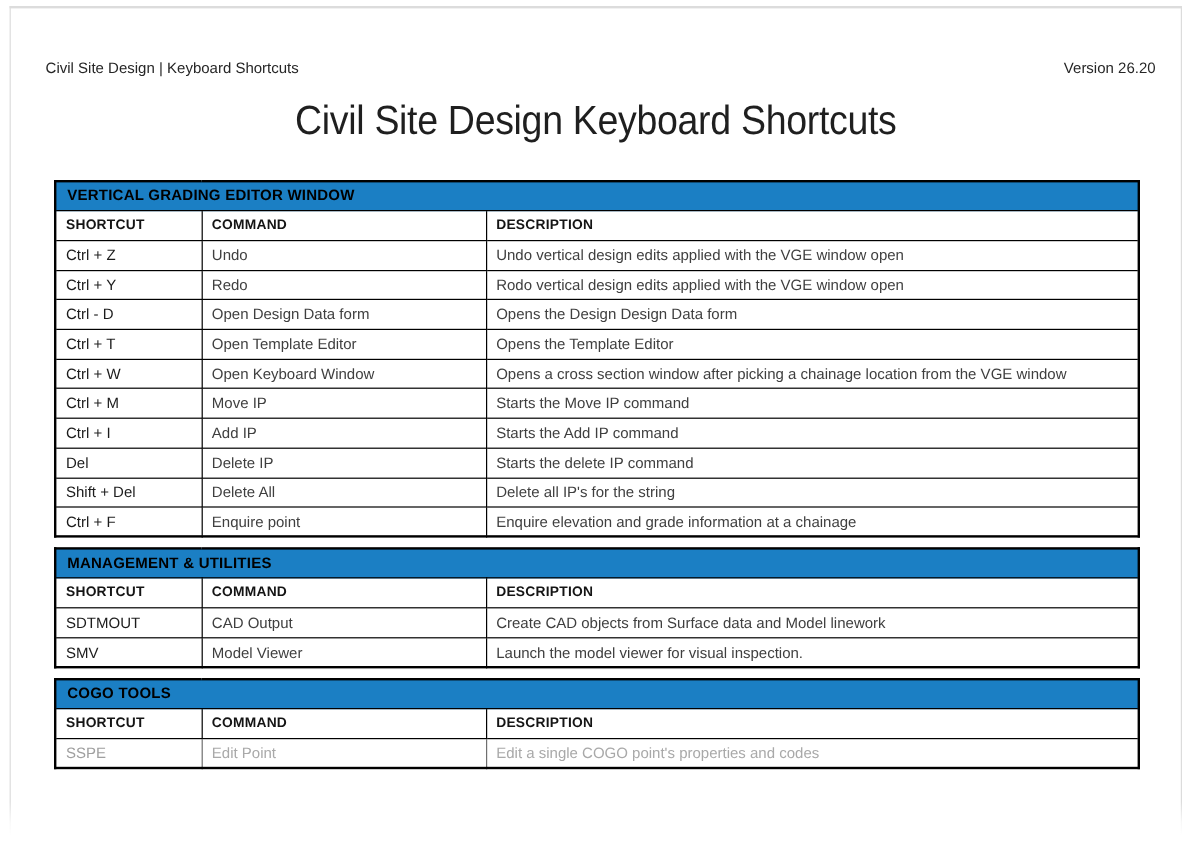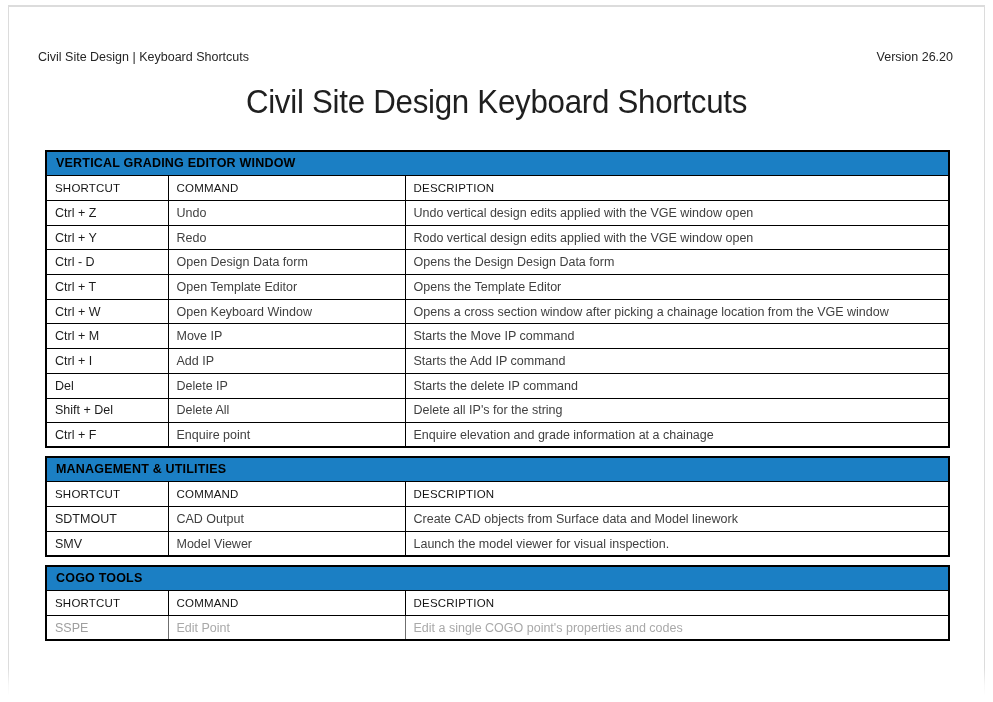--- a/index.html
+++ b/index.html
@@ -18,21 +18,21 @@
     left: 8px; top: 5px; width: 977px; height: 697px;
     border-top: 2px solid #dcdcdc;
     border-left: 1px solid #dcdcdc;
     border-right: 1px solid #dcdcdc;
     border-bottom: none;
     pointer-events: none;
   }
 
   .doc-header {
     position: absolute;
-    top: 50px; left: 38px; right: 40px;
+    top: 50px; left: 38px; right: 30px;
     display: flex; justify-content: space-between; align-items: baseline;
     font-size: 12.5px; color: #262626;
   }
 
   .page-title {
     position: absolute;
     top: 82px; left: 0; width: 100%;
     text-align: center;
     font-size: 34px; font-weight: 400; color: #1f1f1f;
     transform: scaleX(0.92);
@@ -62,21 +62,21 @@
     font-size: 12.5px;
     font-weight: bold;
     text-align: left;
     padding: 4px 9px 5px 9px;
     height: 24px;
     letter-spacing: 0.2px;
     border: 1px solid #000;
   }
   tr.cols-row th {
     font-size: 11.5px;
-    font-weight: normal;
+    font-weight: bold;
     color: #141414;
     text-align: left;
     padding: 4px 8px;
     height: 25px;
     border: 1px solid #000;
     letter-spacing: 0.2px;
   }
   tbody td {
     border: 1px solid #000;
     height: 24.7px;

